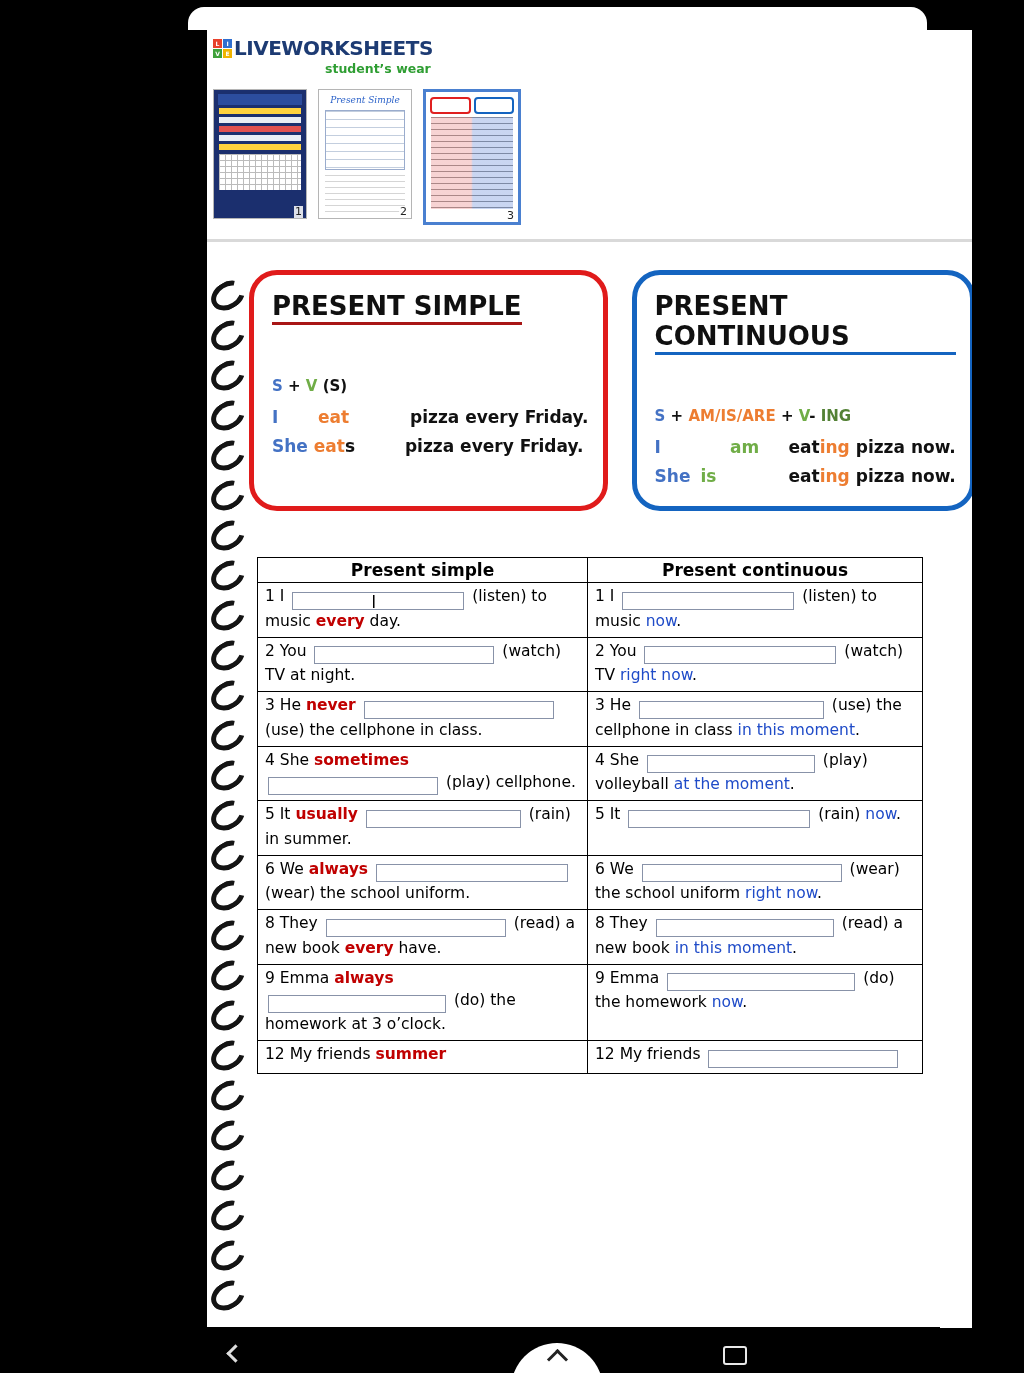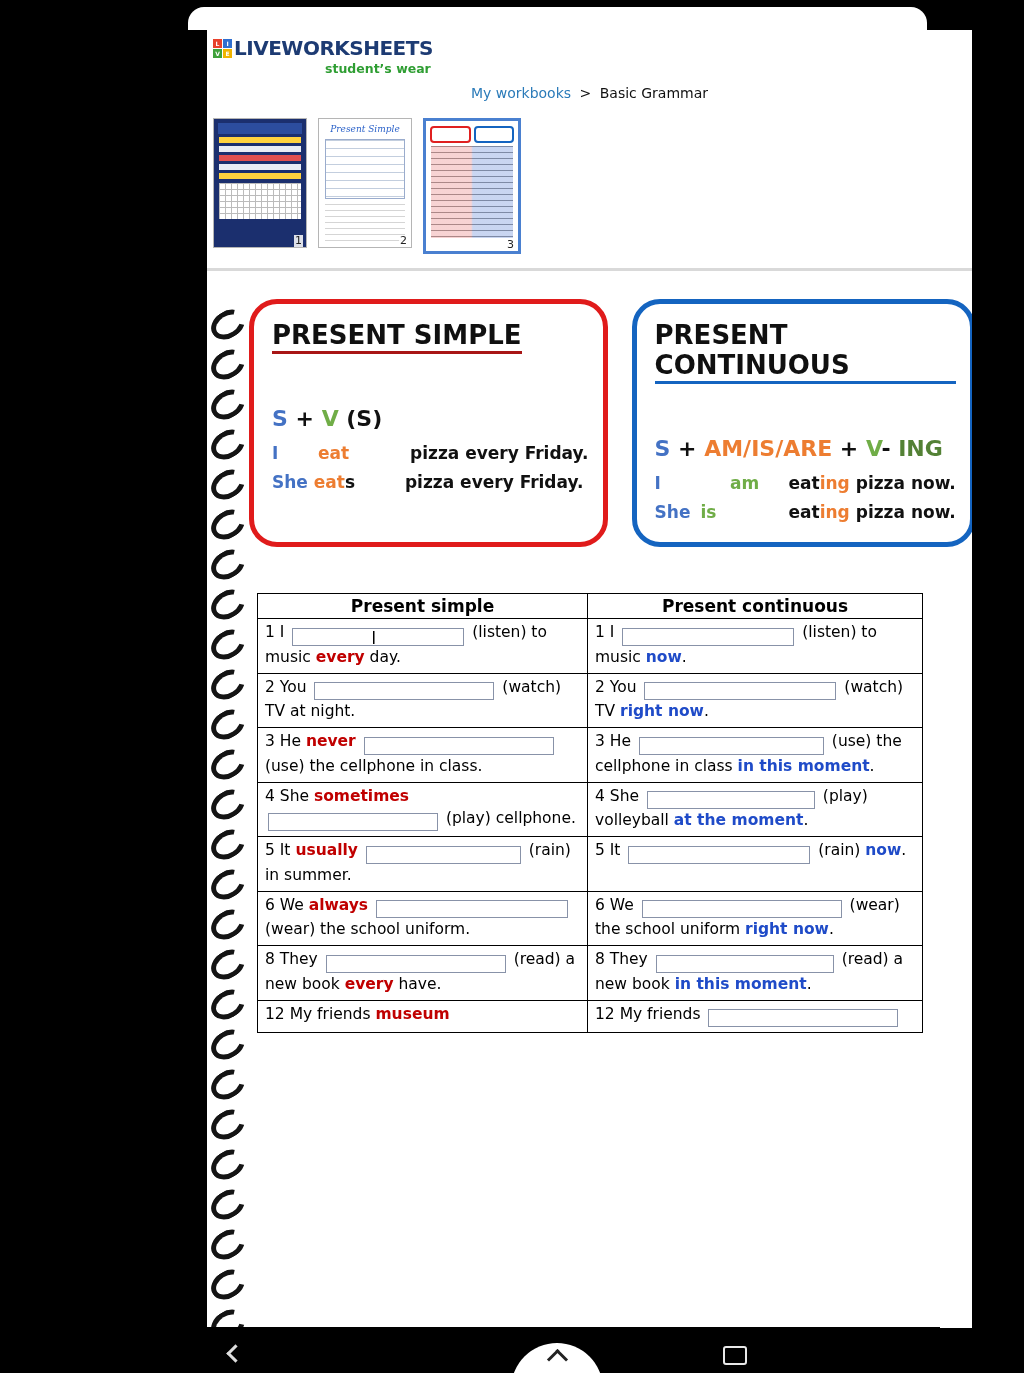--- a/index.html
+++ b/index.html
@@ -54,26 +54,26 @@
   .spiral{position:absolute;left:3px;top:12px;}
   .ring{width:26px;height:17px;border:5px solid #141414;border-right-color:transparent;border-radius:50%;transform:rotate(-32deg);margin-bottom:13px;}
 
   .boxes{display:flex;gap:24px;margin:28px 34px 0 -6px;}
   .box{border-radius:28px;padding:16px 14px 20px 18px;box-sizing:border-box;min-height:212px;}
   .box.red{border:5px solid #e01b1b;flex:48;}
   .box.blue{border:5px solid #1464c0;flex:52;}
   .box-title{display:inline-block;font-size:26px;font-weight:bold;color:#101010;letter-spacing:0;padding-bottom:1px;}
   .t-red{border-bottom:3.5px solid #a81616;}
   .t-blue{border-bottom:3.5px solid #1464c0;}
-  .box-formula{margin-top:52px;font-size:22px;font-weight:bold;white-space:nowrap;color:#111;}
+  .box-formula{margin-top:52px;font-size:15px;font-weight:bold;white-space:nowrap;color:#111;}
   .box-lines{margin-top:12px;}
   .box-line{display:flex;align-items:baseline;font-size:17px;font-weight:bold;color:#111;margin-top:9px;white-space:pre;}
 
   .c-r{color:#c00000;font-weight:bold;}
-  .c-b{color:#1f4bc8;font-weight:bold;}
+  .c-b{color:#1f4bc8;font-weight:normal;}
   .c-sub{color:#4472c4;font-weight:bold;}
   .c-org{color:#ed7d31;font-weight:bold;}
   .c-grn{color:#70ad47;font-weight:bold;}
   .c-dgr{color:#538135;font-weight:bold;}
   .c-blk{color:#111;font-weight:bold;}
 
   
   .grammar-table{border-collapse:collapse;table-layout:fixed;width:665px;margin:46px 0 0 2px;font-size:15.5px;color:#000;}
   .grammar-table col.c1{width:330px;}
   .grammar-table col.c2{width:335px;}
@@ -104,25 +104,20 @@
             <div class="lsq" style="background: rgb(232, 65, 44);">L</div>
             <div class="lsq" style="background: rgb(47, 111, 208);">I</div>
             <div class="lsq" style="background: rgb(63, 161, 58);">V</div>
             <div class="lsq" style="background: rgb(240, 180, 0);">E</div>
           </span><span class="logo-text">LIVEWORKSHEETS</span>
         <span class="logo-sub">student’s wear</span>
       </div>
     </div>
 
 
-    <div class="breadcrumb">
-      <span class="bc-link">My workbooks</span>
-      <span>&gt;</span>
-      <span>Basic Grammar</span>
-    </div>
 
     <div class="thumbs">
       <div class="thumb t1">
         <div>
           <div class="r1"></div>
             <div class="ry"></div>
             <div class="rw"></div>
             <div class="rr"></div>
           <div class="rw"></div>
             <div class="ry"></div>
@@ -235,21 +230,25 @@
             </tr>
             <tr>
               <td><span>6 We </span><span class="c-r">always</span><span> </span><input type="text" class="blank" style="width: 192px;"><span> (wear) the school uniform.</span></td>
               <td><span>6 We </span><input type="text" class="blank" style="width: 200px;"><span> (wear) the school uniform </span><span class="c-b">right now</span><span>.</span></td>
             </tr>
             <tr>
               <td><span>8 They </span><input type="text" class="blank" style="width: 180px;"><span> (read) a new book </span><span class="c-r">every</span><span> have.</span></td>
               <td><span>8 They </span><input type="text" class="blank" style="width: 178px;"><span> (read) a new book </span><span class="c-b">in this moment</span><span>.</span></td>
             </tr>
             <tr>
-              <td><span>12 My friends </span><span class="c-r">museum</span><span> </span></td>
+              <td><span>9 Emma </span><span class="c-r">always</span><span> </span><input type="text" class="blank" style="width: 178px;"><span> (do) the homework at 3 o’clock.</span></td>
+              <td><span>9 Emma </span><input type="text" class="blank" style="width: 188px;"><span> (do) the homework </span><span class="c-b">now</span><span>.</span></td>
+            </tr>
+            <tr>
+              <td><span>12 My friends </span><span class="c-r">summer</span><span> </span></td>
               <td><span>12 My friends </span><input type="text" class="blank" style="width: 190px;"></td>
             </tr>
           </tbody>
       </table>
     </div>
   </div>
 
   <div class="bottom-bar">
     <div class="chev back-chev"></div>
     <div class="pull-circle">

